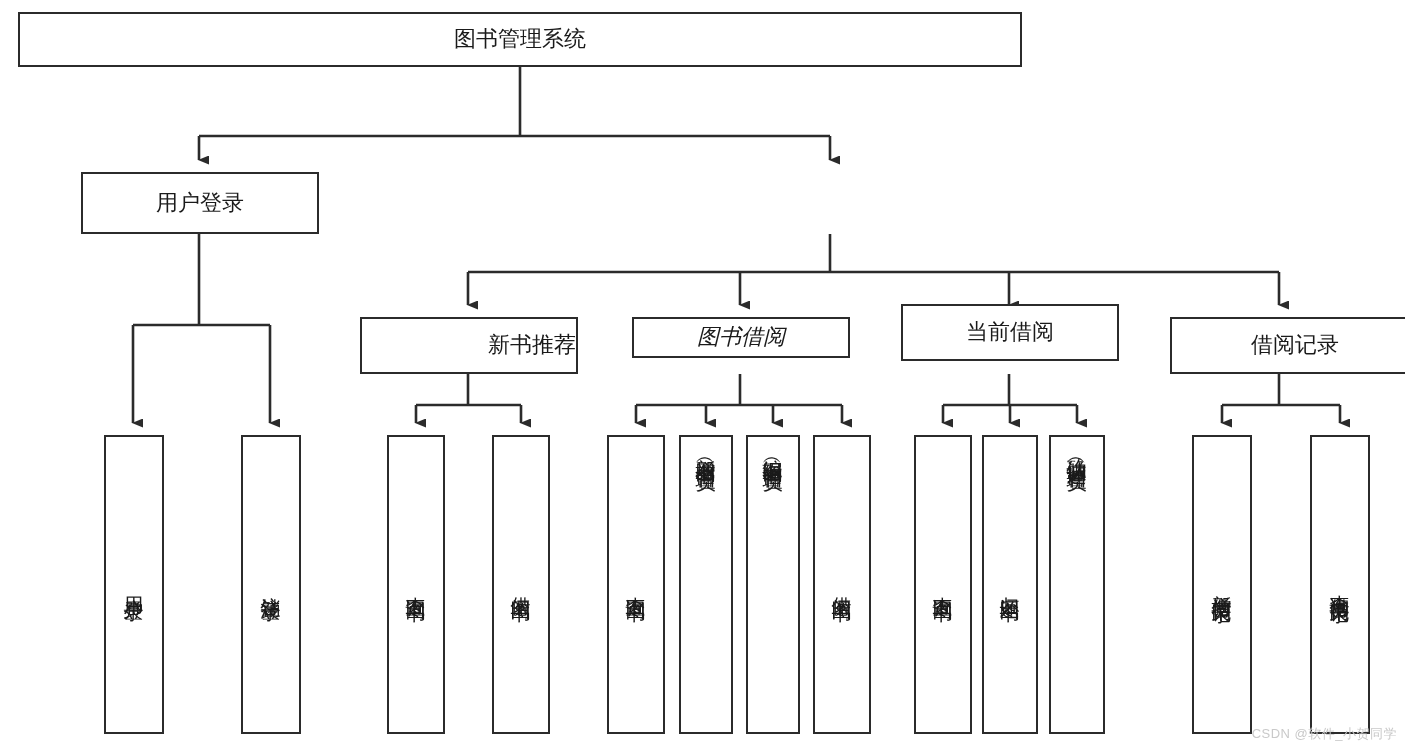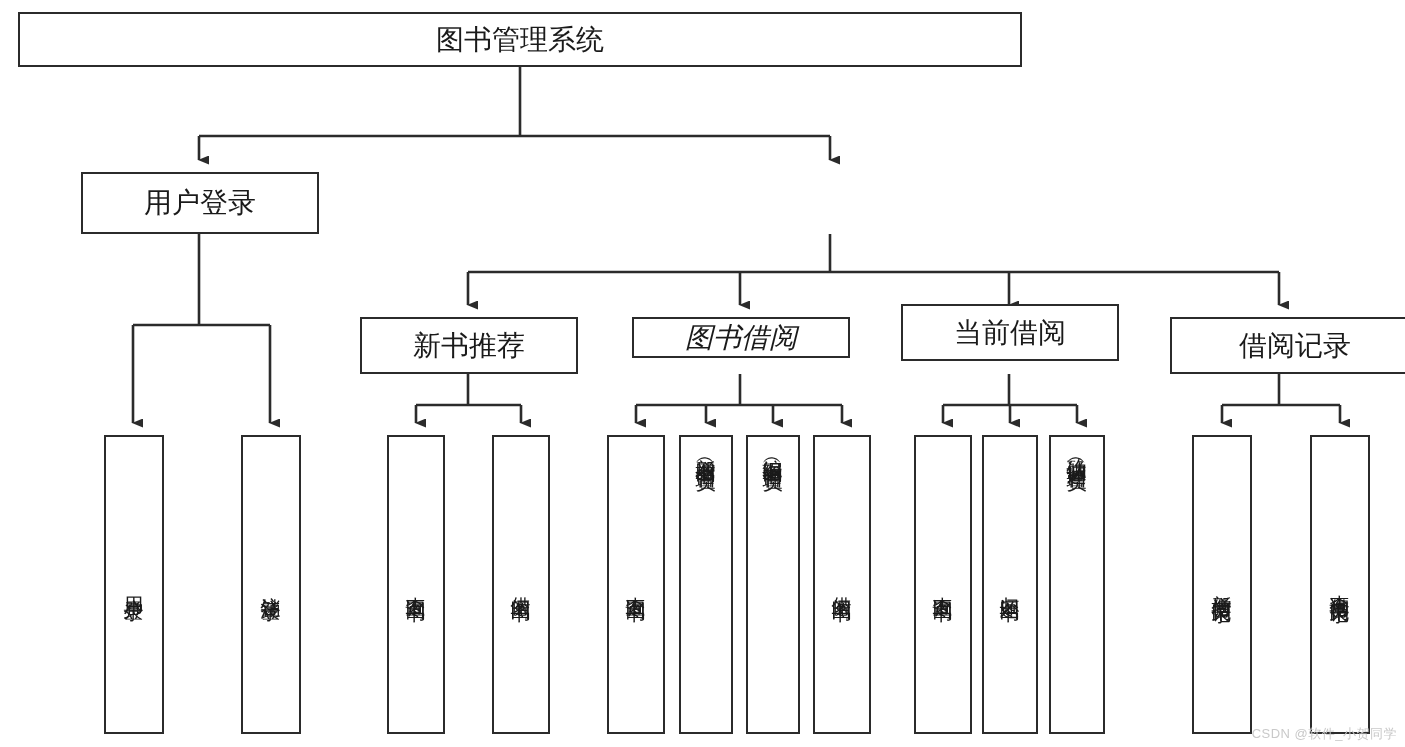--- a/index.html
+++ b/index.html
@@ -35,21 +35,21 @@
     overflow: hidden;
   }
   .node-label {
     color: #1a1a1a;
     text-align: center;
     line-height: 1.12;
     white-space: pre;
   }
   .node-box.horizontal .node-label {
     writing-mode: horizontal-tb;
-    font-size: 28px;
+    font-size: 22px;
   }
   .node-box.vertical {
     align-items: flex-start;
     justify-content: center;
     padding-top: 6px;
   }
   .node-box.vertical .node-label {
     writing-mode: vertical-rl;
     text-orientation: upright;
     font-size: 20px;
@@ -127,21 +127,21 @@
   </svg>
 
   <div class="node-box horizontal" style="left:18px; top:12px; width:1004px; height:55px;">
     <span class="node-label">图书管理系统</span>
   </div>
 
   <div class="node-box horizontal" style="left:81px; top:172px; width:238px; height:62px;">
     <span class="node-label">用户登录</span>
   </div>
 
-  <div class="node-box horizontal" style="left:360px; top:317px; width:218px; height:57px;">
+  <div class="node-box horizontal" style="left:360px; top:317px; width:218px; height:57px;justify-content:flex-end;">
     <span class="node-label">新书推荐</span>
   </div>
   <div class="node-box horizontal" style="left:632px; top:317px; width:218px; height:41px;font-style:italic;">
     <span class="node-label">图书借阅</span>
   </div>
   <div class="node-box horizontal" style="left:901px; top:304px; width:218px; height:57px;">
     <span class="node-label">当前借阅</span>
   </div>
   <div class="node-box horizontal" style="left:1170px; top:317px; width:250px; height:57px;">
     <span class="node-label">借阅记录</span>

